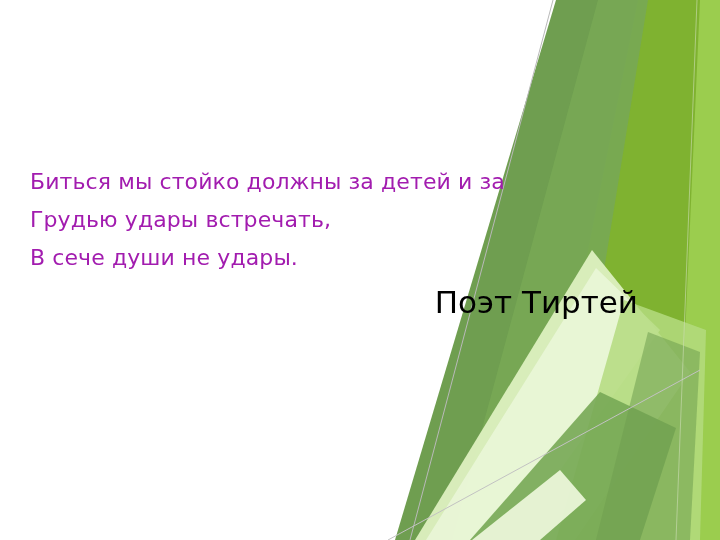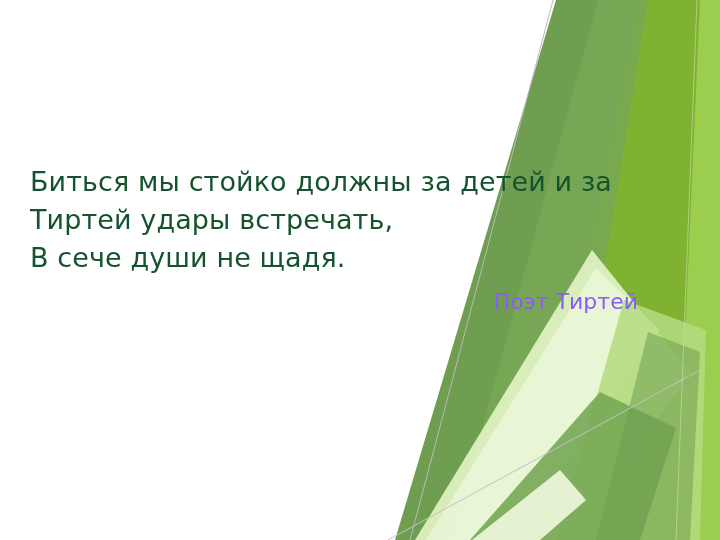--- a/index.html
+++ b/index.html
@@ -24,31 +24,31 @@
     pointer-events: none;
   }
   #content {
     position: absolute;
     left: 30px;
     top: 163px;
     width: 612px;
     z-index: 5;
   }
   .quote-line {
-    font-size: 27px;
+    font-size: 22px;
     line-height: 38px;
-    color: #14532d;
+    color: #a21caf;
     white-space: pre;
     letter-spacing: 0.1px;
   }
   #attribution-line {
     text-align: right;
-    font-size: 22px;
+    font-size: 31px;
     line-height: 38px;
-    color: #8b5cf6;
+    color: #000000;
     margin-top: 6px;
     padding-right: 4px;
     white-space: pre;
   }
 </style>
 </head>
 <body>
 
 <div id="slide">
 
@@ -79,18 +79,18 @@
     <line x1="553" y1="0" x2="410" y2="540" stroke="#b9b9b9" stroke-width="1"></line>
 
     <line x1="388" y1="540" x2="700" y2="370" stroke="#c2c2c2" stroke-width="1"></line>
 
     <line x1="697" y1="0" x2="676" y2="540" stroke="#cfdfb8" stroke-width="1" opacity="0.6"></line>
 
   </svg>
 
   <div id="content">
     <div class="quote-line">Биться мы стойко должны за детей и за</div>
-    <div class="quote-line">Тиртей удары встречать,</div>
-    <div class="quote-line">В сече души не щадя.</div>
+    <div class="quote-line">Грудью удары встречать,</div>
+    <div class="quote-line">В сече души не удары.</div>
     <div id="attribution-line">Поэт Тиртей</div>
   </div>
 
 </div>
 
 </body></html>

